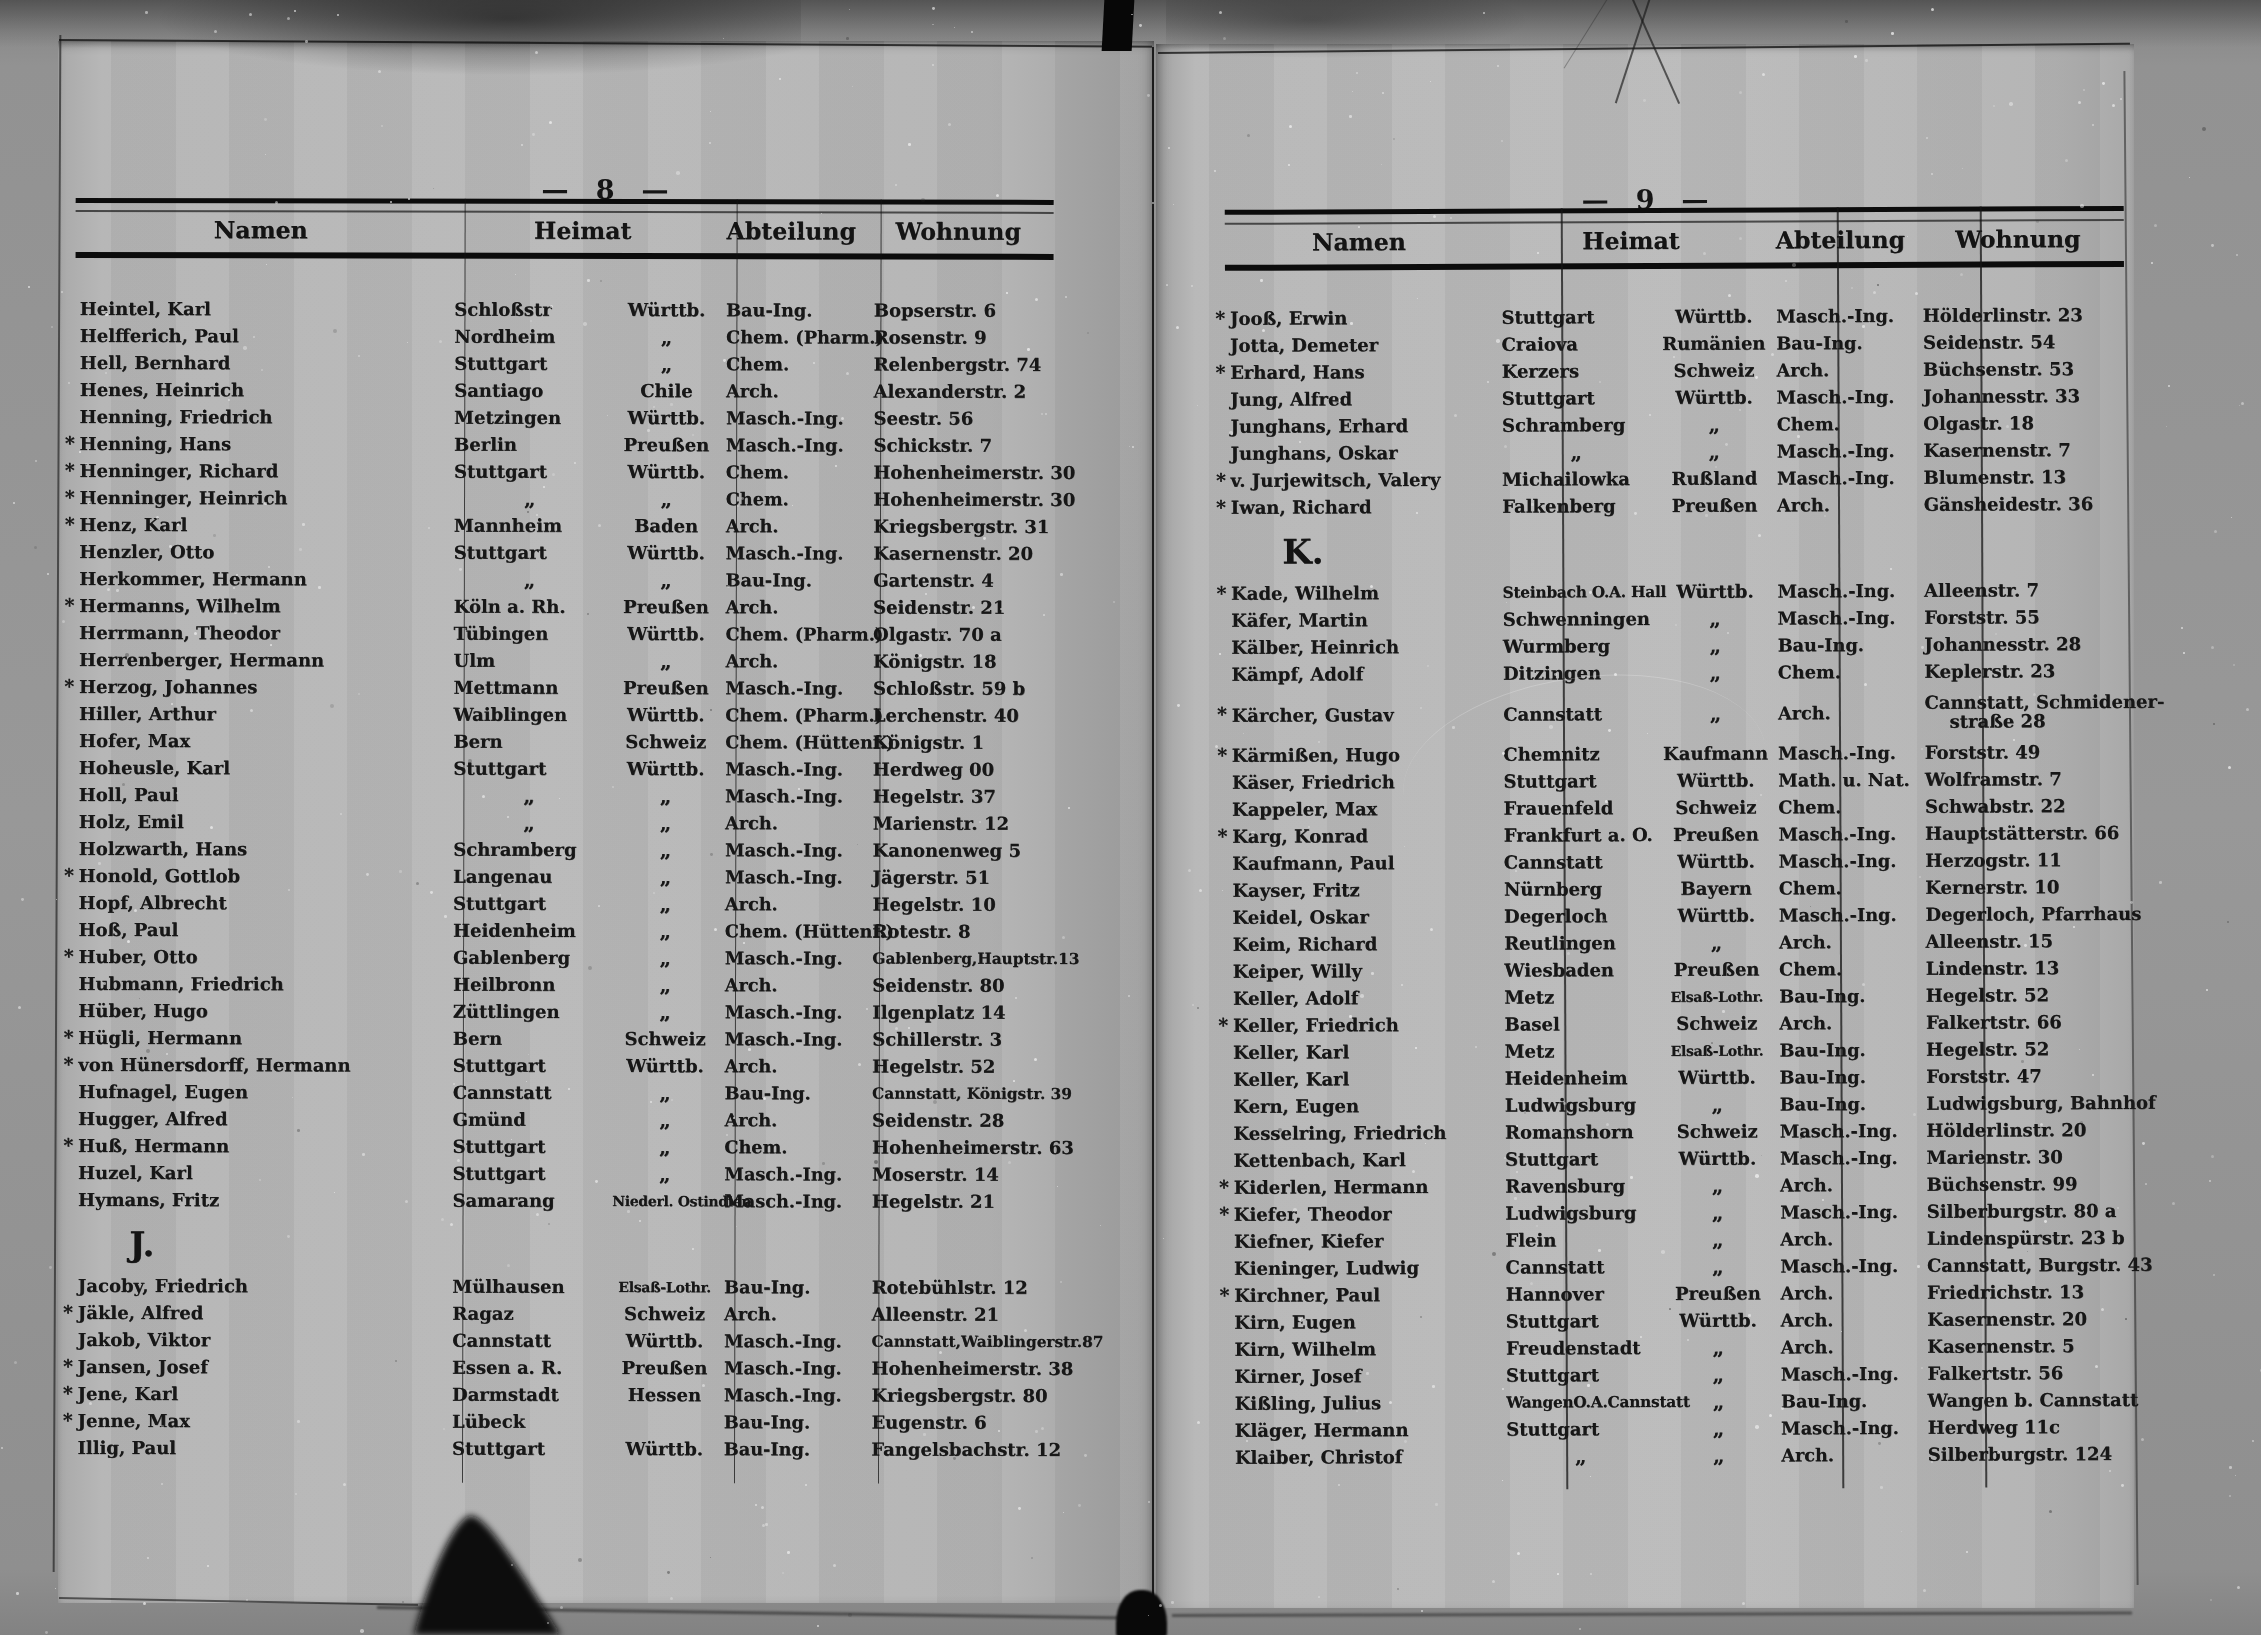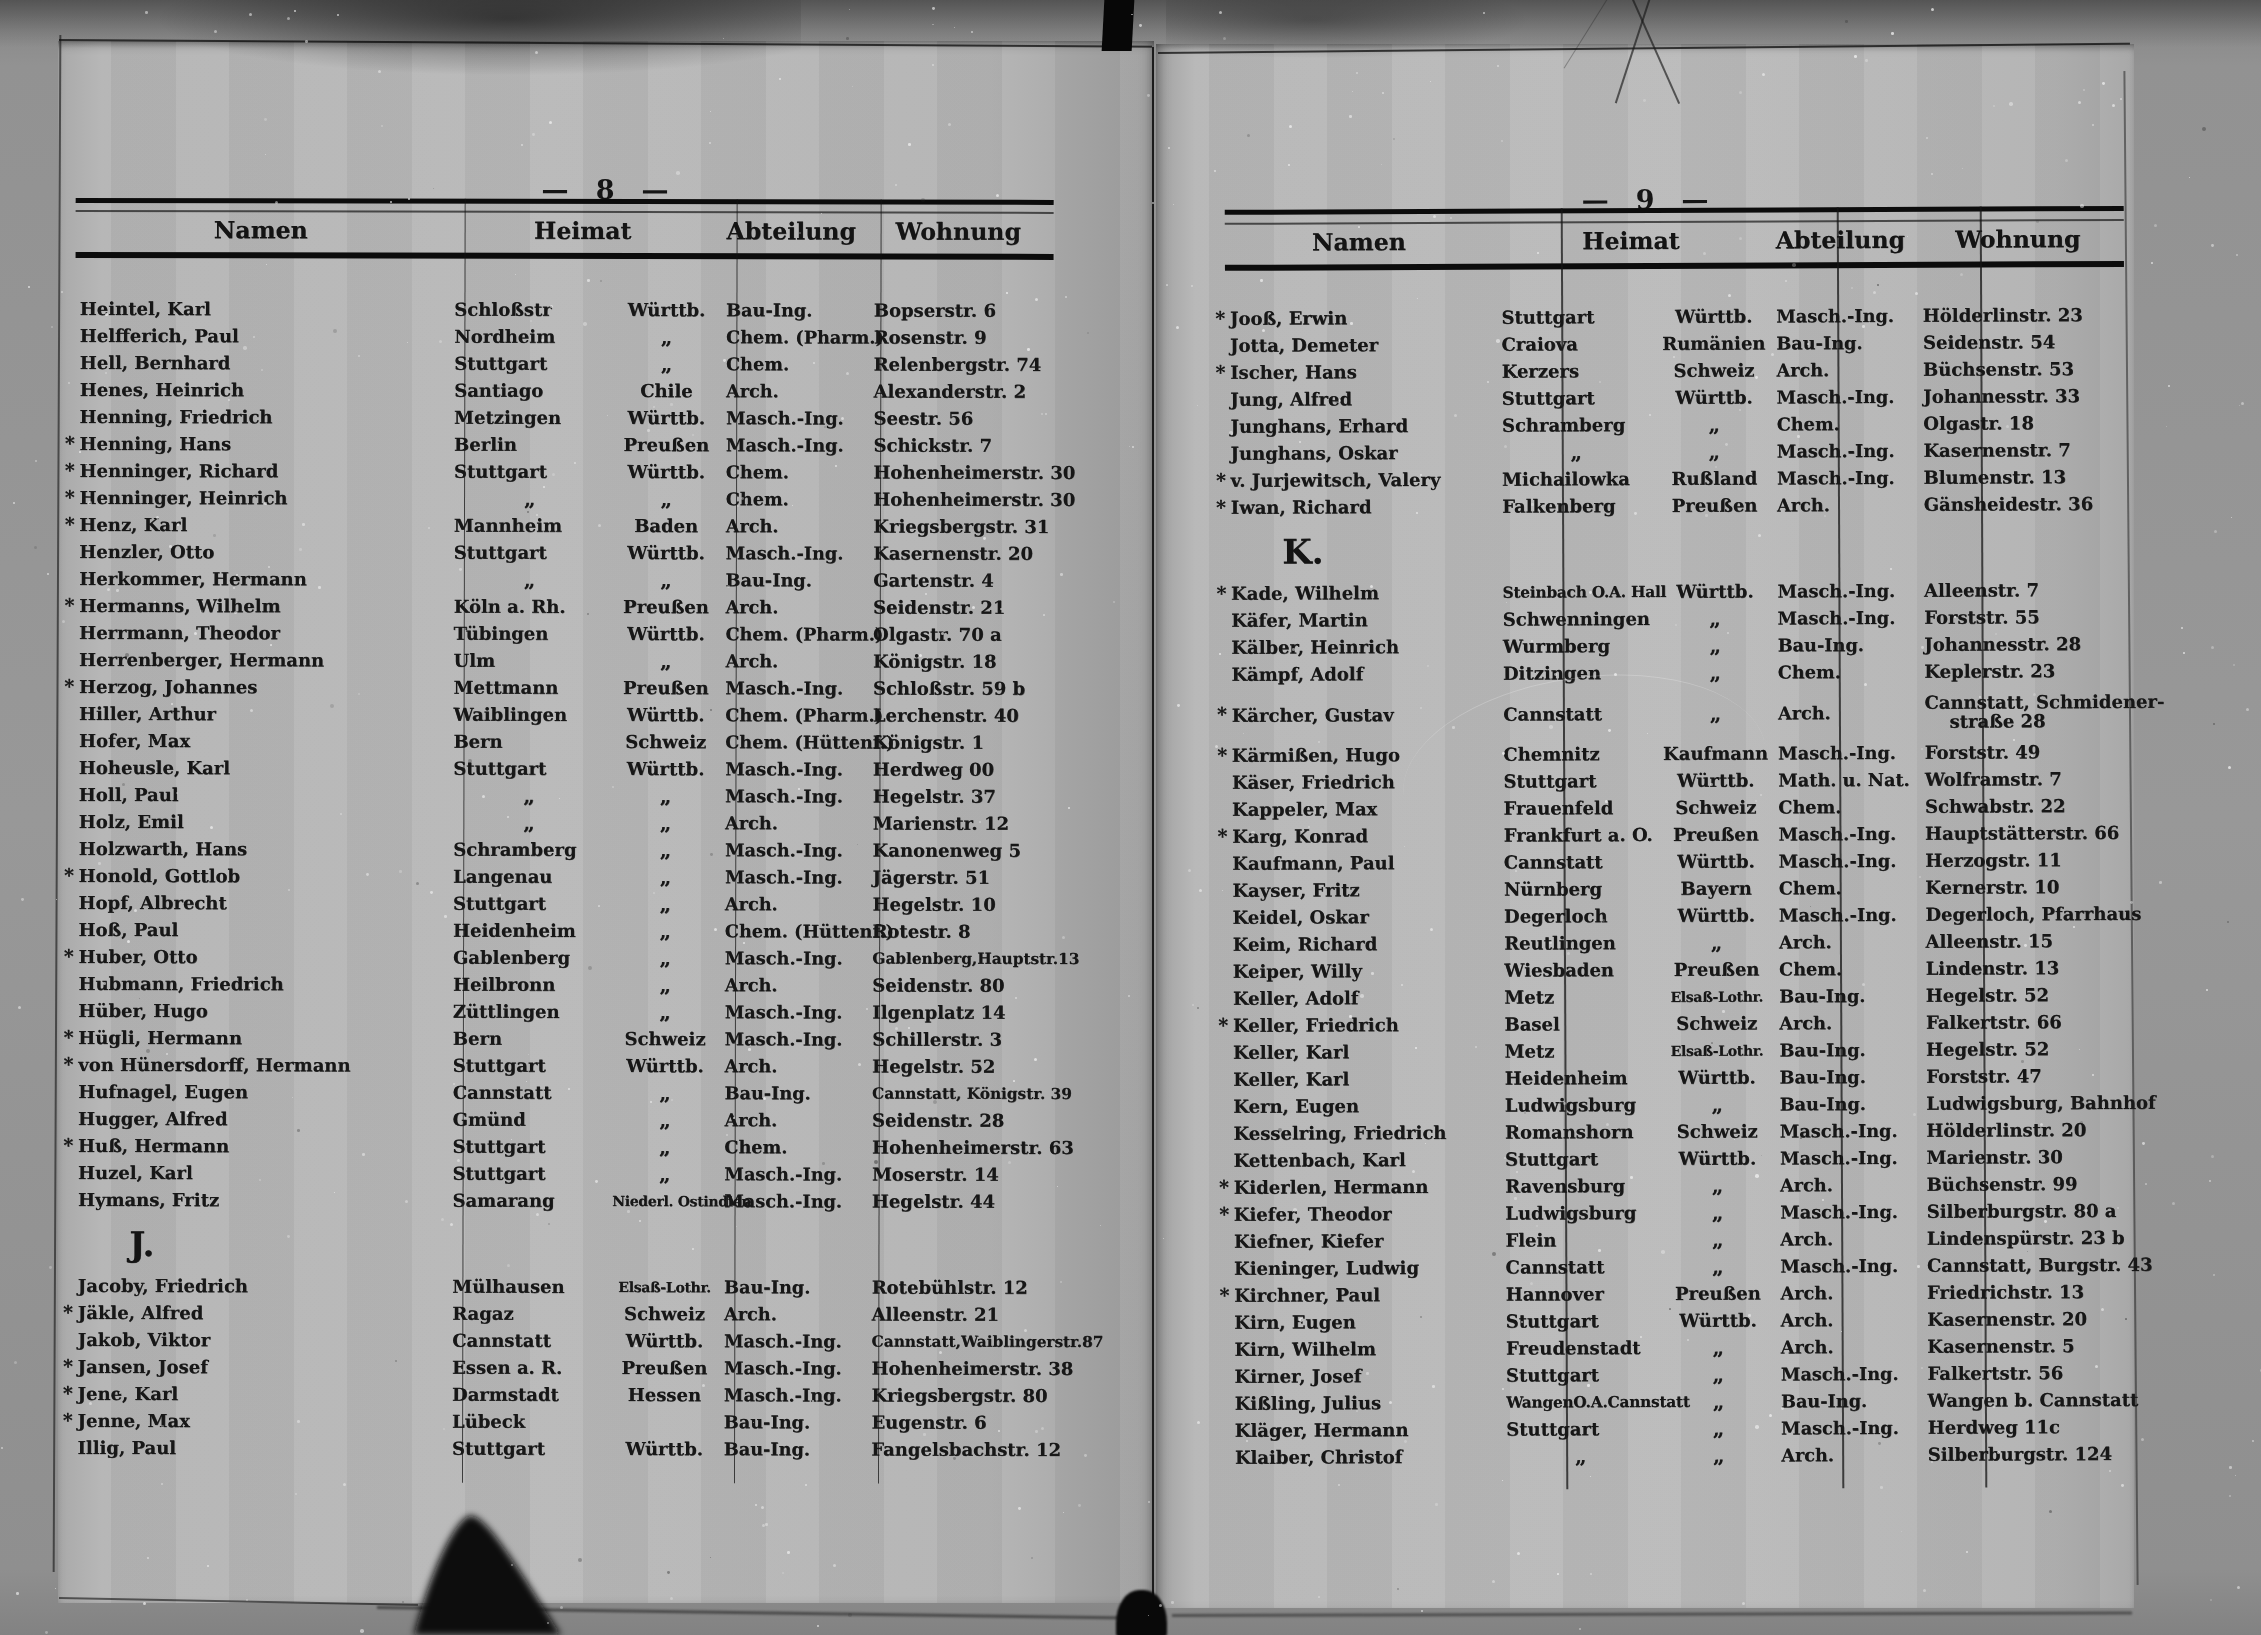--- a/index.html
+++ b/index.html
@@ -419,21 +419,21 @@
               <div class="c addr">
                 <div>Moserstr. 14</div>
               </div>
             </div>
             <div class="row">
               <div class="c name"><span>Hymans, Fritz</span></div>
               <div class="c place">Samarang</div>
               <div class="c state small-state">Niederl. Ostindien</div>
               <div class="c dept">Masch.-Ing.</div>
               <div class="c addr">
-                <div>Hegelstr. 44</div>
+                <div>Hegelstr. 21</div>
               </div>
             </div>
             <div class="section-letter">J.</div>
             <div class="row">
               <div class="c name"><span>Jacoby, Friedrich</span></div>
               <div class="c place">Mülhausen</div>
               <div class="c state small-state">Elsaß-Lothr.</div>
               <div class="c dept">Bau-Ing.</div>
               <div class="c addr">
                 <div>Rotebühlstr. 12</div>
@@ -528,21 +528,21 @@
             <div class="row">
               <div class="c name"><span>Jotta, Demeter</span></div>
               <div class="c place">Craiova</div>
               <div class="c state">Rumänien</div>
               <div class="c dept">Bau-Ing.</div>
               <div class="c addr">
                 <div>Seidenstr. 54</div>
               </div>
             </div>
             <div class="row">
-              <div class="c name"><span class="star">*</span><span>Ischer, Hans</span></div>
+              <div class="c name"><span class="star">*</span><span>Erhard, Hans</span></div>
               <div class="c place">Kerzers</div>
               <div class="c state">Schweiz</div>
               <div class="c dept">Arch.</div>
               <div class="c addr">
                 <div>Büchsenstr. 53</div>
               </div>
             </div>
             <div class="row">
               <div class="c name"><span>Jung, Alfred</span></div>
               <div class="c place">Stuttgart</div>

